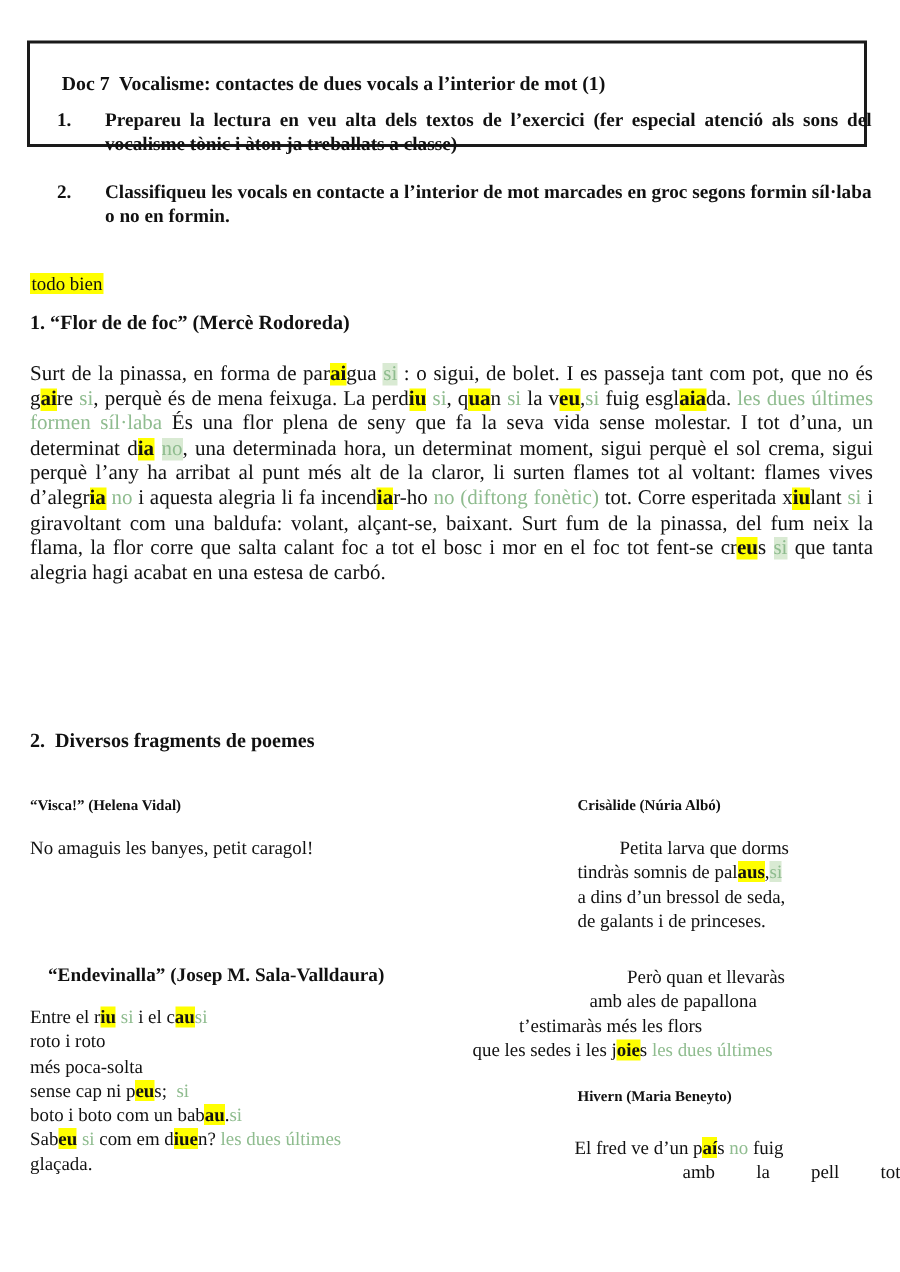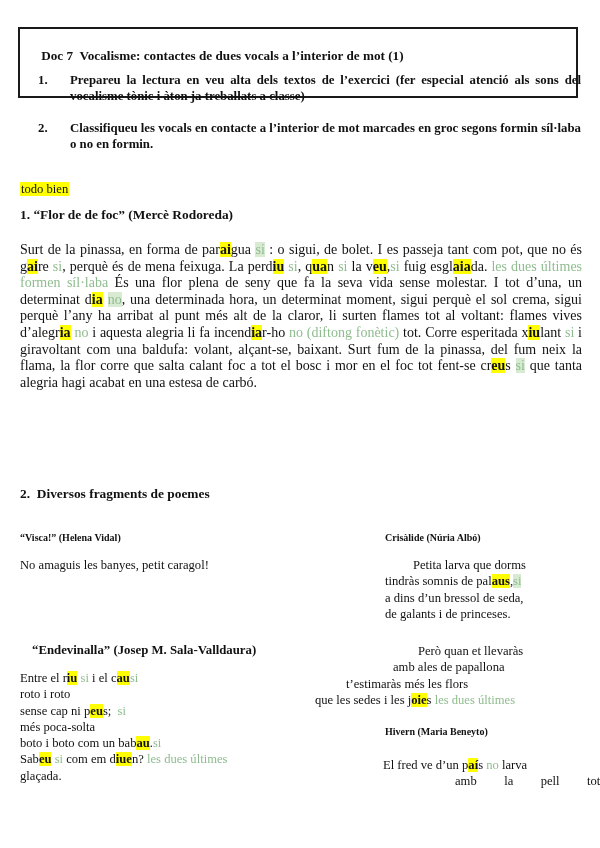--- a/index.html
+++ b/index.html
@@ -100,27 +100,27 @@
     <div class="pline" style="margin-left:78px;"><span>amb ales de papallona</span></div>
     <div class="pline" style="margin-left:31px;"><span>t’estimaràs més les flors</span></div>
     <div class="pline"><span>que les sedes i les j</span><span class="hy">oie</span><span>s </span><span class="g">les dues últimes</span></div>
   </div>
 
   <div class="abs h-sec pt-endevinalla" style="font-size:12.8px;">“Endevinalla” (Josep M. Sala-Valldaura)</div>
 
   <div class="abs poem endevinalla">
     <div class="pline"><span>Entre el r</span><span class="hy">iu</span><span> </span><span class="g">si</span><span> i el c</span><span class="hy">au</span><span class="g">si</span></div>
     <div class="pline"><span>roto i roto</span></div>
+    <div class="pline"><span>més poca-solta</span></div>
     <div class="pline"><span>sense cap ni p</span><span class="hy">eu</span><span>s;  </span><span class="g">si</span></div>
-    <div class="pline"><span>més poca-solta</span></div>
     <div class="pline"><span>boto i boto com un bab</span><span class="hy">au</span><span>.</span><span class="g">si</span></div>
     <div class="pline"><span>Sab</span><span class="hy">eu</span><span> </span><span class="g">si</span><span> com em d</span><span class="hy">iue</span><span>n? </span><span class="g">les dues últimes</span></div>
     <div class="pline"><span>glaçada.</span></div>
   </div>
 
   <div class="abs poem-title pt-hivern">Hivern (Maria Beneyto)</div>
 
   <div class="abs poem hivern">
-    <div class="pline"><span>El fred ve d’un p</span><span class="hy">aí</span><span>s </span><span class="g">no</span><span> larva</span></div>
+    <div class="pline"><span>El fred ve d’un p</span><span class="hy">aí</span><span>s </span><span class="g">no</span><span> fuig</span></div>
     <div class="pline" style="margin-left:72px;word-spacing:6px;"><span>amb   la   pell   tota</span></div>
   </div>
 
 </div>
 
 </body></html>

